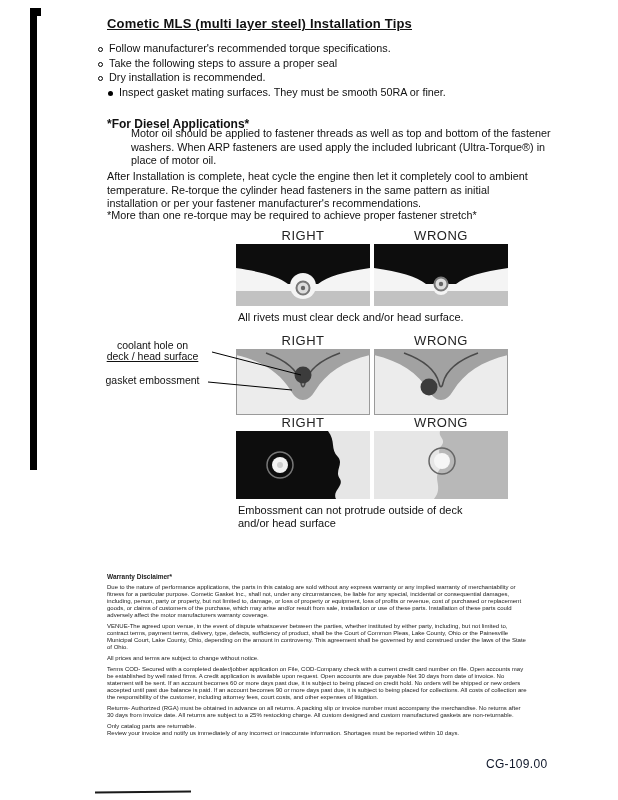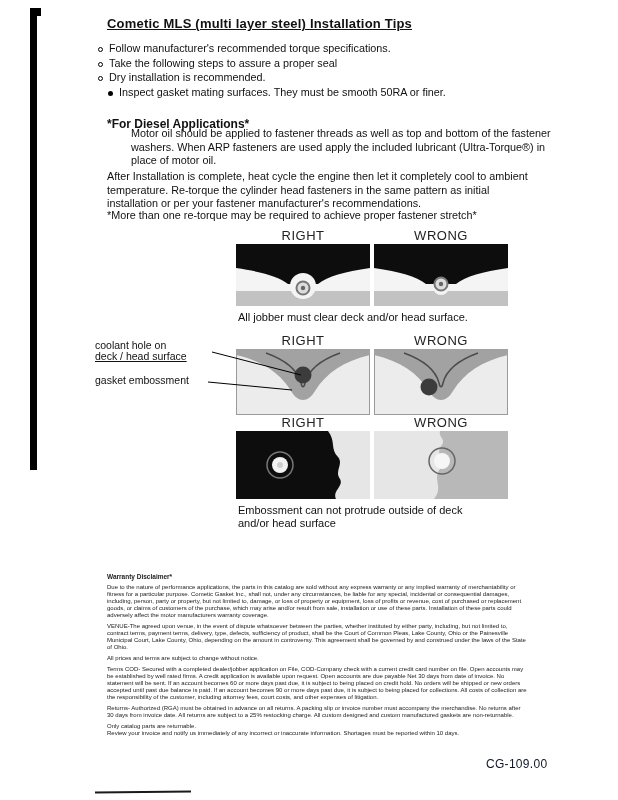--- a/index.html
+++ b/index.html
@@ -27,21 +27,21 @@
 
   .diagrams { position:absolute; left:236px; top:228px; width:272px; }
   .pair-labels { display:flex; gap:4px; height:16px; }
   .dlabel { width:134px; text-align:center; font-size:13px; color:#222; letter-spacing:0.5px; }
   .pair-images { display:flex; gap:4px; }
   .dimg { width:134px; line-height:0; }
   .dimg svg { display:block; }
   .dcaption { font-size:11px; margin:5px 0 10px 2px; color:#111; }
   .dcaption.wrap { width:240px; line-height:13px; }
 
-  .callout { position:absolute; left:95px; width:115px; text-align:left; font-size:10.5px; line-height:11px; }
+  .callout { position:absolute; left:95px; width:115px; text-align:center; font-size:10.5px; line-height:11px; }
   .co1 { top:340px; }
   .co2 { top:351px;text-decoration:underline; }
   .co3 { top:375px; }
   .callout-lines { position:absolute; left:208px; top:344px; z-index:5; pointer-events:none; }
 
   .legal { position:absolute; left:107px; top:573px; width:420px; color:#222; }
   .legal-heading { font-size:6.5px; font-weight:bold; margin-bottom:4px; }
   .legal p { font-size:6px; line-height:7px; margin-bottom:4px; }
   .legal p.tight { margin-bottom:0; }
   .footer-code { position:absolute; left:486px; top:757px; font-size:12px; color:#0f172a; letter-spacing:0.3px; }
@@ -102,21 +102,21 @@
         <svg viewBox="0 0 134 62" width="134" height="62">
           <rect width="134" height="62" fill="#f4f4f4"></rect>
           <rect y="47" width="134" height="15" fill="#c2c2c2"></rect>
           <path d="M0,0 H134 V24 C108,28 92,32 82,40 L52,40 C42,32 26,28 0,24 Z" fill="#0d0d0d"></path>
           <circle cx="67" cy="43" r="8" fill="#f4f4f4"></circle>
           <circle cx="67" cy="40" r="6.5" fill="#dddddd" stroke="#777" stroke-width="2"></circle>
           <circle cx="67" cy="40" r="2.2" fill="#666"></circle>
         </svg>
       </div>
     </div>
-    <div class="dcaption">All jobber must clear deck and/or head surface.</div>
+    <div class="dcaption">All rivets must clear deck and/or head surface.</div>
 
     <div class="pair-labels">
       <div class="dlabel">RIGHT</div>
       <div class="dlabel">WRONG</div>
     </div>
     <div class="pair-images">
       <div class="dimg">
         <svg viewBox="0 0 134 66" width="134" height="66">
           <rect x="0.5" y="0.5" width="133" height="65" fill="#ececec" stroke="#9a9a9a"></rect>
           <path d="M0,0 H134 V6 C108,12 90,24 79,42 C72,54 62,54 55,42 C44,24 26,12 0,6 Z" fill="#a2a2a2"></path>

